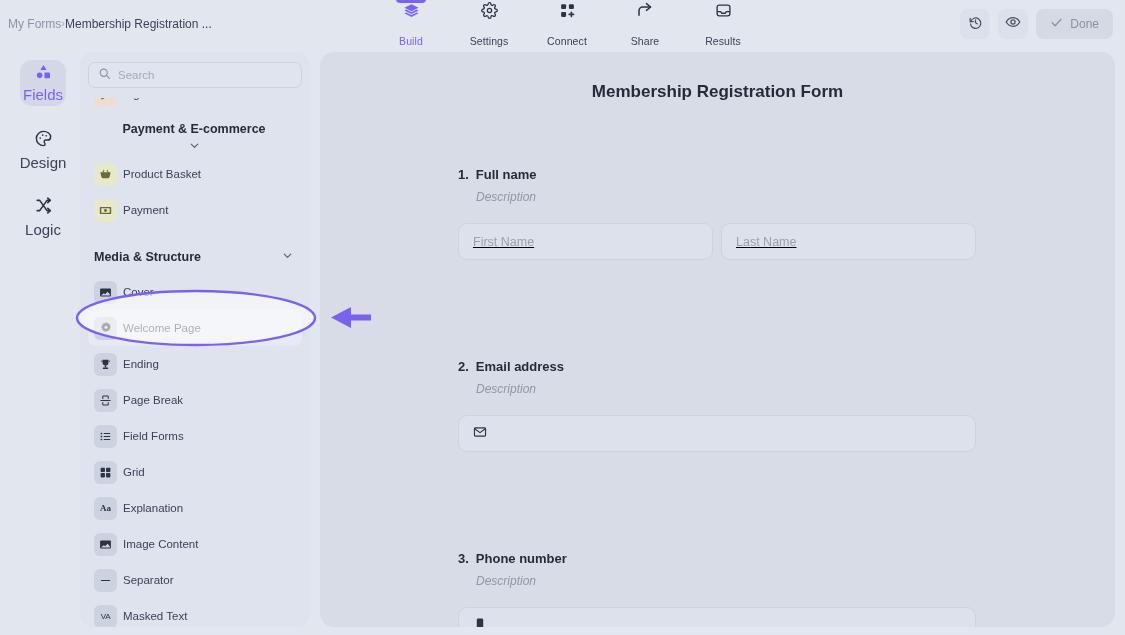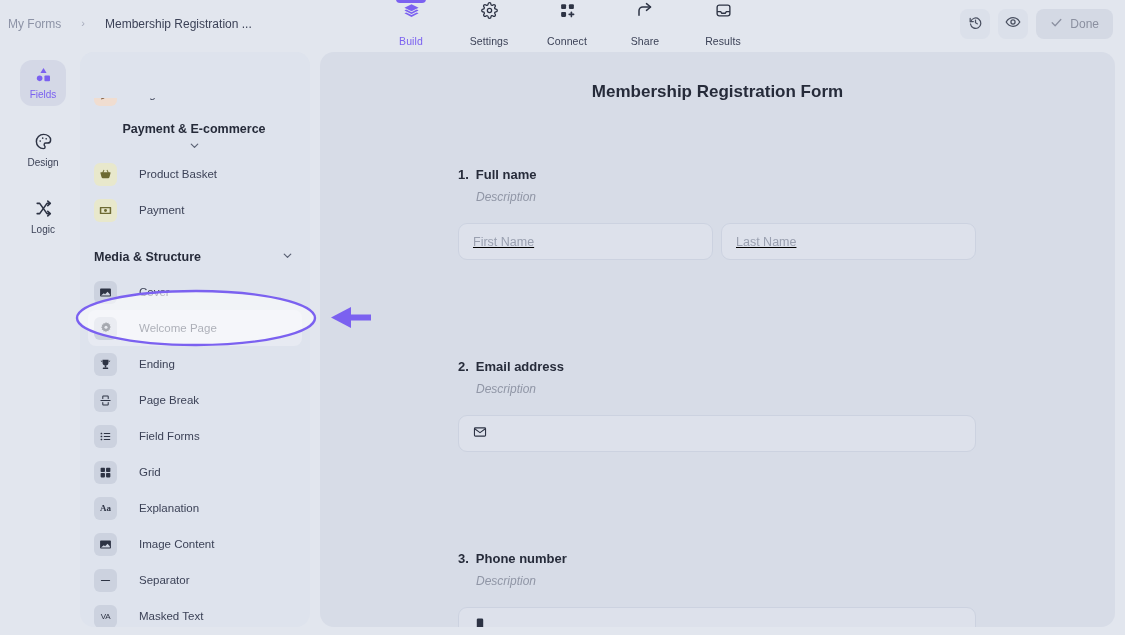--- a/index.html
+++ b/index.html
@@ -11,21 +11,21 @@
   }
   .app { position: relative; width: 1125px; height: 635px; }
 
   
   .topbar {
     position: absolute; top: 0; left: 0; width: 1125px; height: 48px;
     display: flex; align-items: center;
   }
   .breadcrumb {
     position: absolute; left: 8px; top: 17px;
-    display: flex; gap: 20px;
+    display: flex; gap: 0;
     font-size: 12px; white-space: nowrap;
   }
   .bc-root { color: #8d93a6; }
   .bc-sep { color: #a6abbb; font-size: 11px; }
   .bc-cur { color: #3c4257; }
 
   .navtabs {
     position: absolute; left: 372px; top: 0;
     display: flex; align-items: flex-start; gap: 0;
     height: 48px;
@@ -62,21 +62,21 @@
   
   .rail {
     position: absolute; left: 14px; top: 52px; width: 58px; height: 575px;
     display: flex; flex-direction: column; align-items: center; padding-top: 8px;
   }
   .railitem {
     width: 46px; height: 46px; border-radius: 12px;
     display: flex; flex-direction: column; align-items: center; justify-content: center;
     gap: 2px; cursor: pointer; margin-bottom: 21px;
   }
-  .railitem .rlbl { font-size: 10px; color: #3c4257; }
+  .railitem .rlbl { font-size: 15px; color: #3c4257; }
   .railitem.active { background: #d4d8e6; }
   .railitem.active .rlbl { color: #7b61f0; }
 
   
   .fieldpanel {
     position: absolute; left: 80px; top: 52px; width: 230px; height: 575px;
     background: #dee3ed; border-radius: 14px; overflow: hidden;
   }
   .searchwrap {
     position: absolute; top: 10px; left: 8px; width: 214px; height: 26px;
@@ -95,21 +95,21 @@
   .searchfade {
     position: absolute; top: 0; left: 0; width: 230px; height: 46px;
     background: #dee3ed; z-index: 5;
   }
 
   .fieldlist {
     position: absolute; top: 0; left: 0; width: 230px; height: 575px;
     padding: 0 8px;
   }
   .frow {
-    height: 36px; display: flex; align-items: center; gap: 22px;
+    height: 36px; display: flex; align-items: center; gap: 6px;
     padding: 0 6px; border-radius: 8px; cursor: pointer;
   }
   .ficon {
     width: 23px; height: 23px; border-radius: 6px;
     display: flex; align-items: center; justify-content: center; flex: 0 0 23px;
   }
   .ficon.peach { background: #f0ddd0; }
   .ficon.khaki { background: #e8e8cc; }
   .ficon.grey  { background: #ccd2df; }
   .flabel { font-size: 11.5px; color: #3c4257; }
@@ -432,20 +432,31 @@
       <div class="frow">
         <span class="ficon grey">
           <span style="font-size:8px;font-weight:normal;color:#2d3344;letter-spacing:-.3px;">VA</span>
         </span>
         <span class="flabel">Masked Text</span>
       </div>
 
     </div>
 
     <div class="searchfade"></div>
+    <div class="searchwrap">
+      <div class="searchbox">
+        <span>
+          <svg width="13" height="13" viewBox="0 0 24 24" fill="none" stroke="#8d93a6" stroke-width="2.1" stroke-linecap="round">
+            <circle cx="10.6" cy="10.6" r="6.6"></circle>
+            <path d="M15.6 15.6 21 21"></path>
+          </svg>
+        </span>
+        <input type="text" placeholder="Search" style="">
+      </div>
+    </div>
 
   </div>
 
   <div class="canvas">
 
     <div class="formtitle">Membership Registration Form</div>
 
     <div class="qblock" style="top:115px;">
       <div class="qhead">
         <span class="qnum">1.</span>

